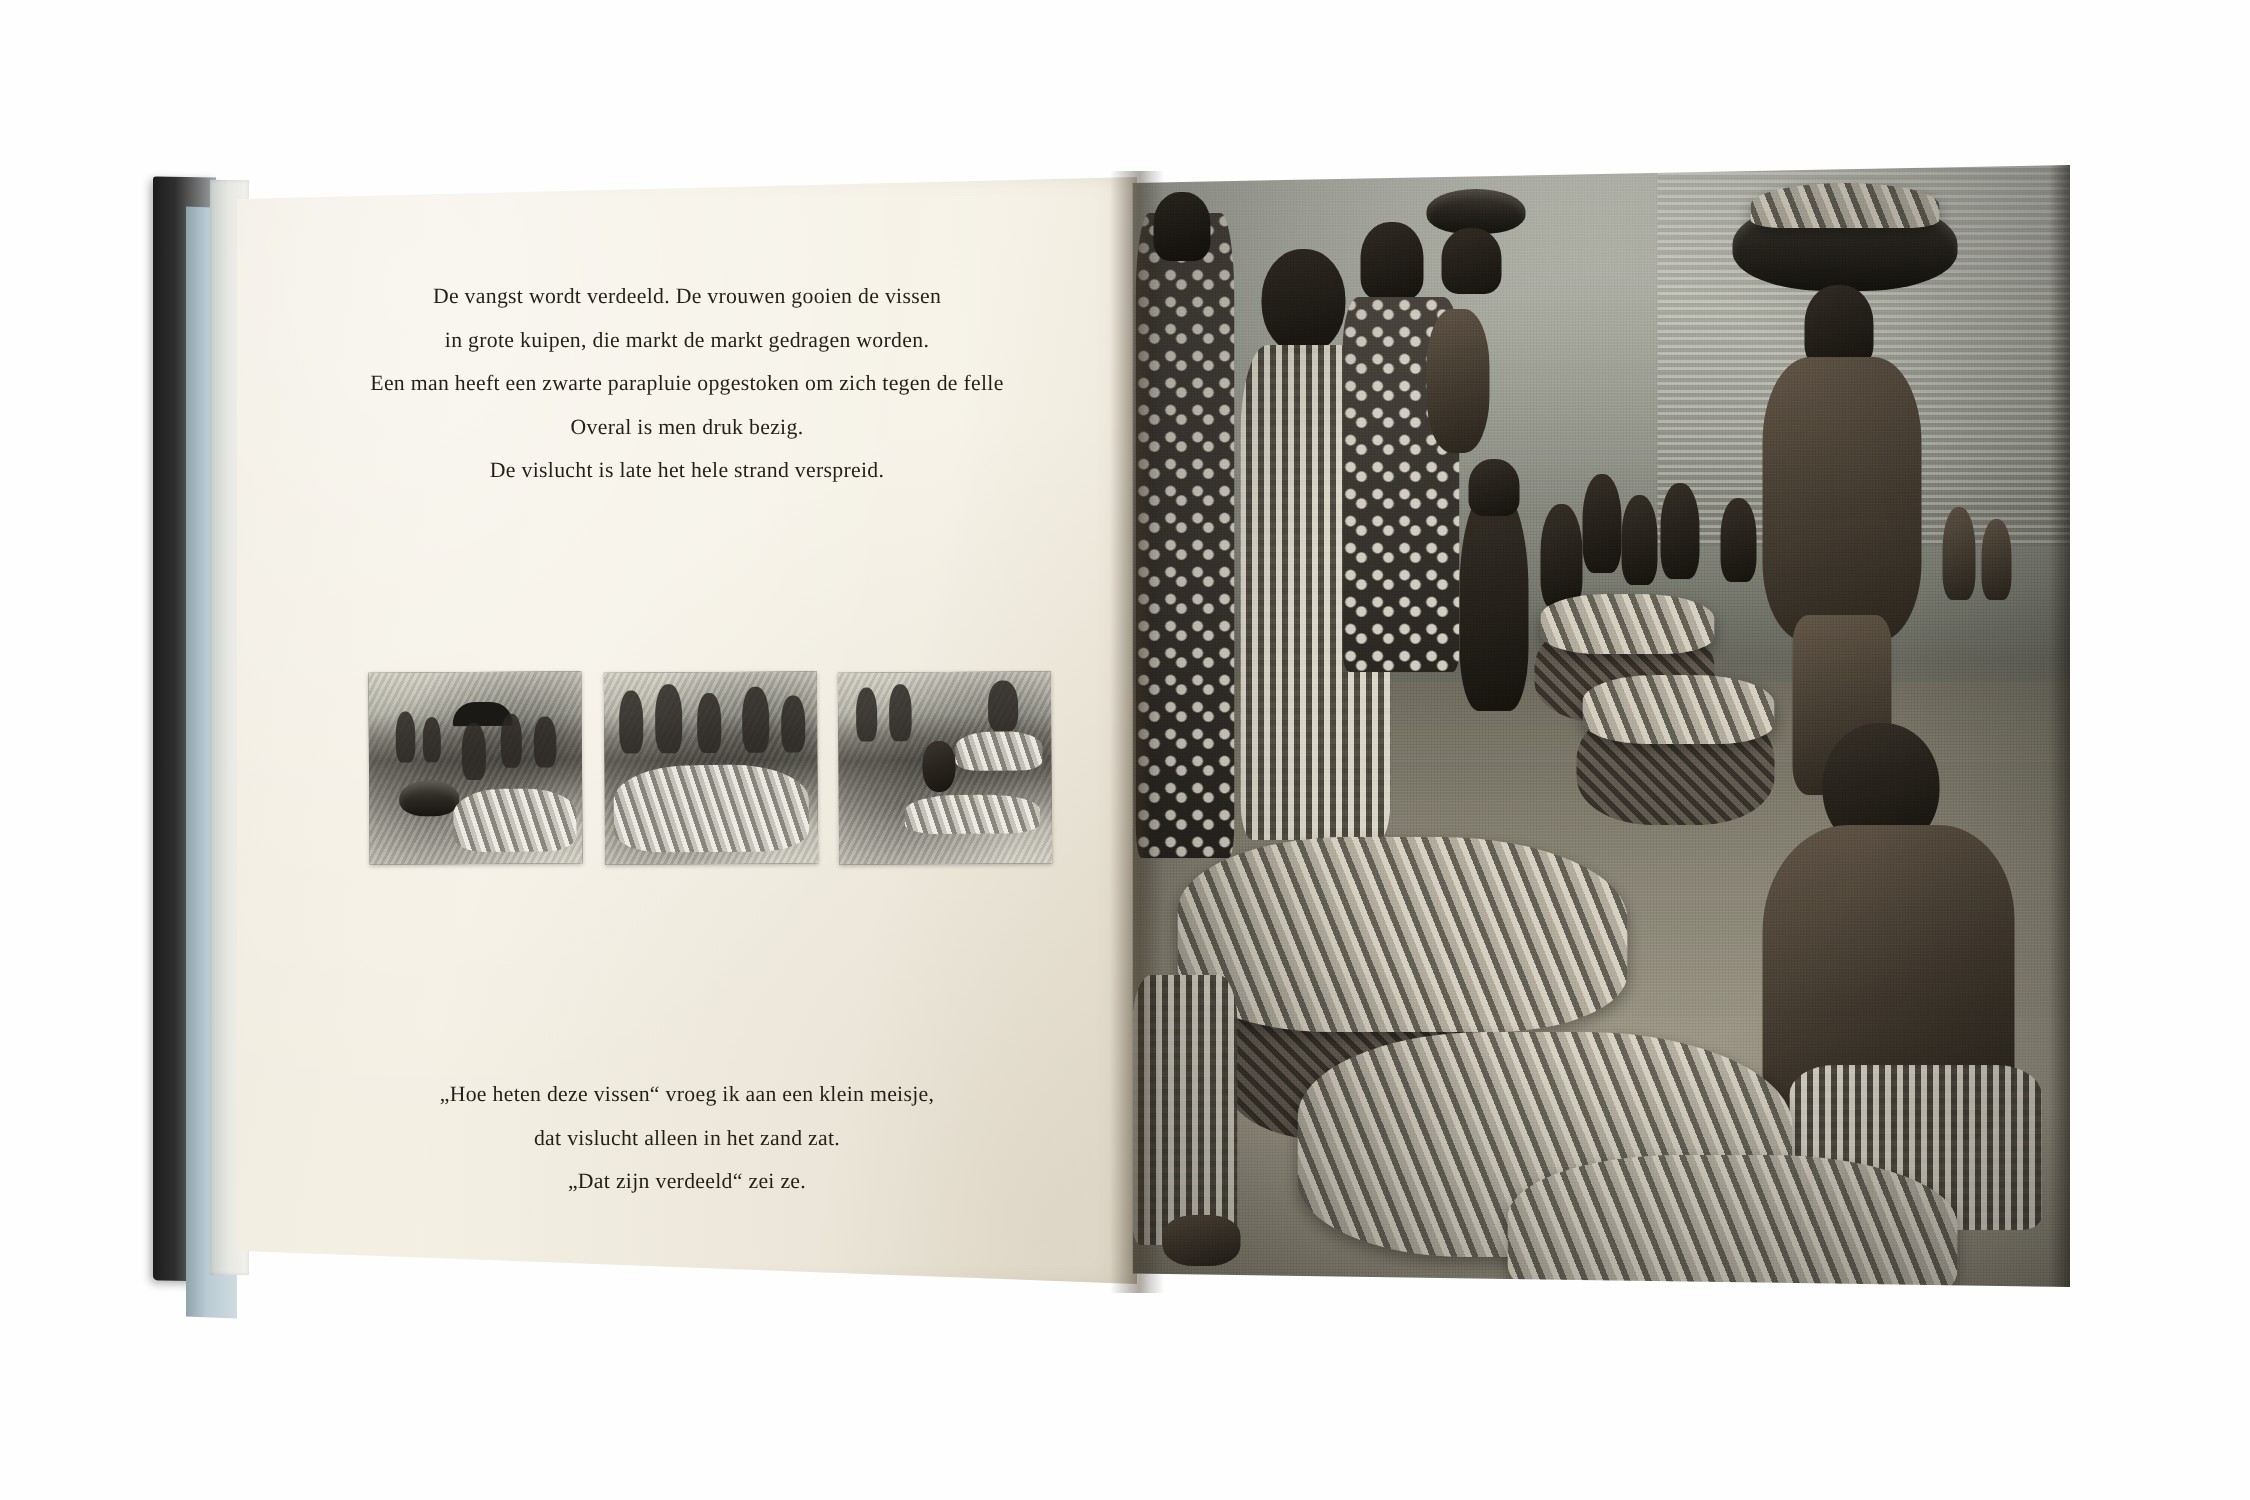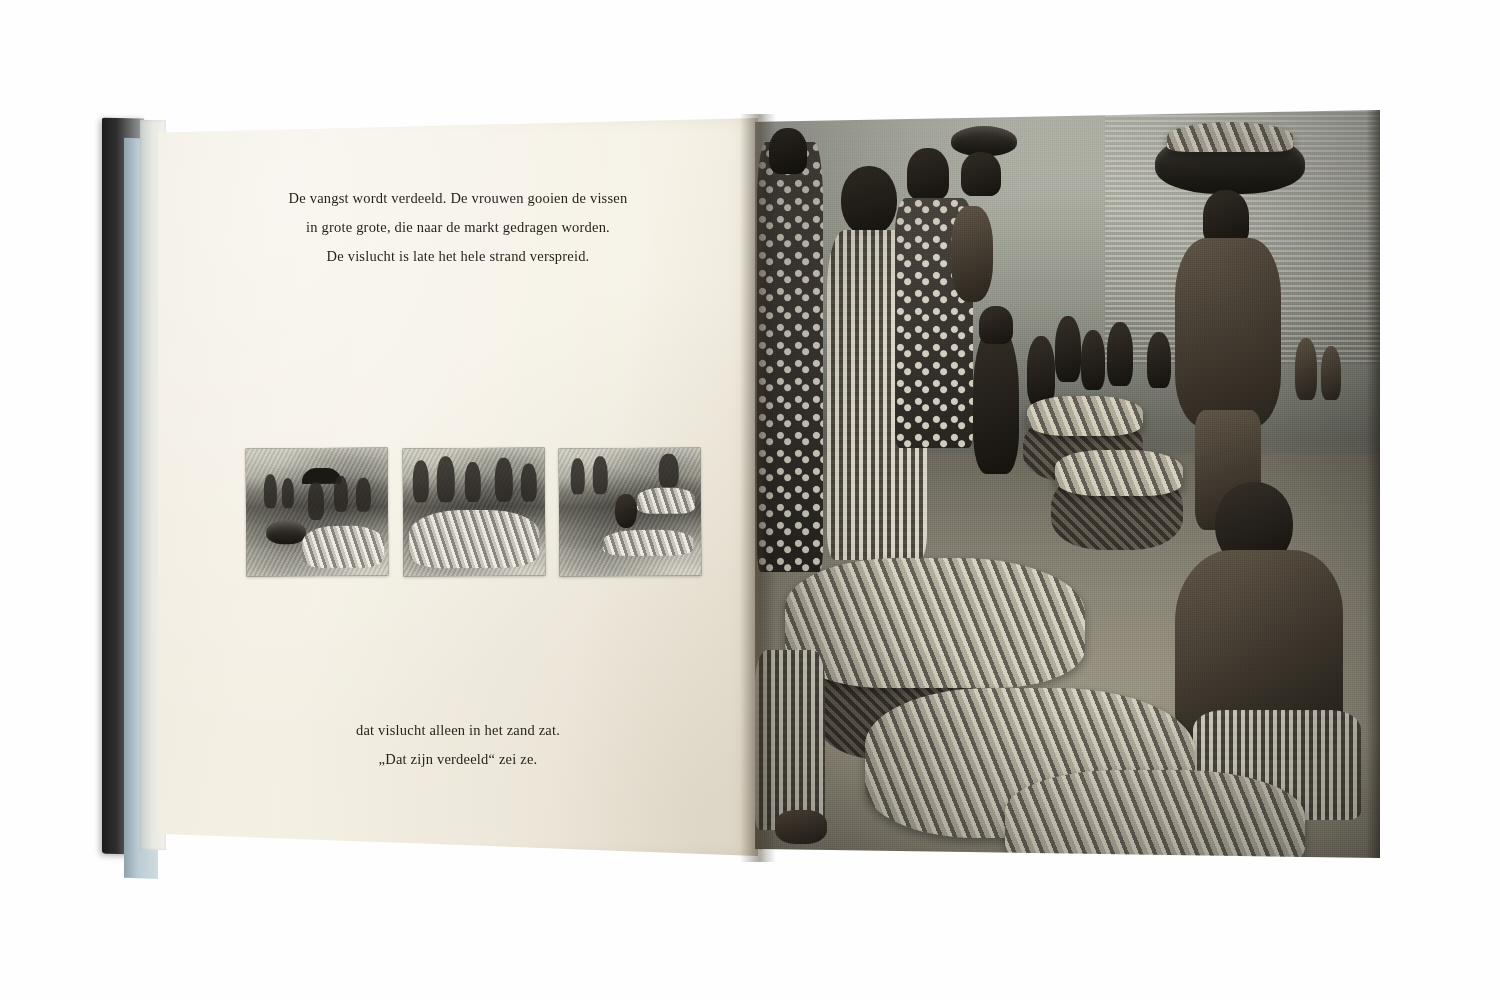--- a/index.html
+++ b/index.html
@@ -292,21 +292,23 @@
     <div class="board-left">
       <div class="board-left-inner"></div>
     </div>
     <div class="page-edge-stack"></div>
 
     <div class="page-left">
       <div class="page-left-texture"></div>
 
       <div class="text-block text-top">
         <p>De vangst wordt verdeeld. De vrouwen gooien de vissen</p>
-        <p>in grote grote, die naar de markt gedragen worden.</p>
+        <p>in grote kuipen, die markt de markt gedragen worden.</p>
+        <p class="para-gap">Een man heeft een zwarte parapluie opgestoken om zich tegen de felle</p>
+        <p>Overal is men druk bezig.</p>
         <p>De vislucht is late het hele strand verspreid.</p>
       </div>
 
       <div class="thumbs">
 
         <div class="thumb">
           <div class="scene"></div>
           <div class="umbrella" style="left:56px; top:20px;"></div>
           <div class="figure" style="left:18px; top:26px; width:13px; height:34px;"></div>
           <div class="figure" style="left:36px; top:30px; width:12px; height:30px;"></div>
@@ -333,20 +335,21 @@
           <div class="figure" style="left:34px; top:8px; width:15px; height:38px;"></div>
           <div class="figure" style="left:100px; top:6px; width:20px; height:34px;"></div>
           <div class="person dark" style="left:56px; top:46px; width:22px; height:34px; border-radius:45%;"></div>
           <div class="fish-pile" style="left:78px; top:40px; width:58px; height:26px;"></div>
           <div class="fish-pile" style="left:44px; top:82px; width:90px; height:26px;"></div>
         </div>
 
       </div>
 
       <div class="text-block text-bottom">
+        <p>„Hoe heten deze vissen“ vroeg ik aan een klein meisje,</p>
         <p>dat vislucht alleen in het zand zat.</p>
         <p>„Dat zijn verdeeld“ zei ze.</p>
       </div>
     </div>
 
     <div class="gutter"></div>
 
     <div class="page-right">
       <div class="photo">
 

